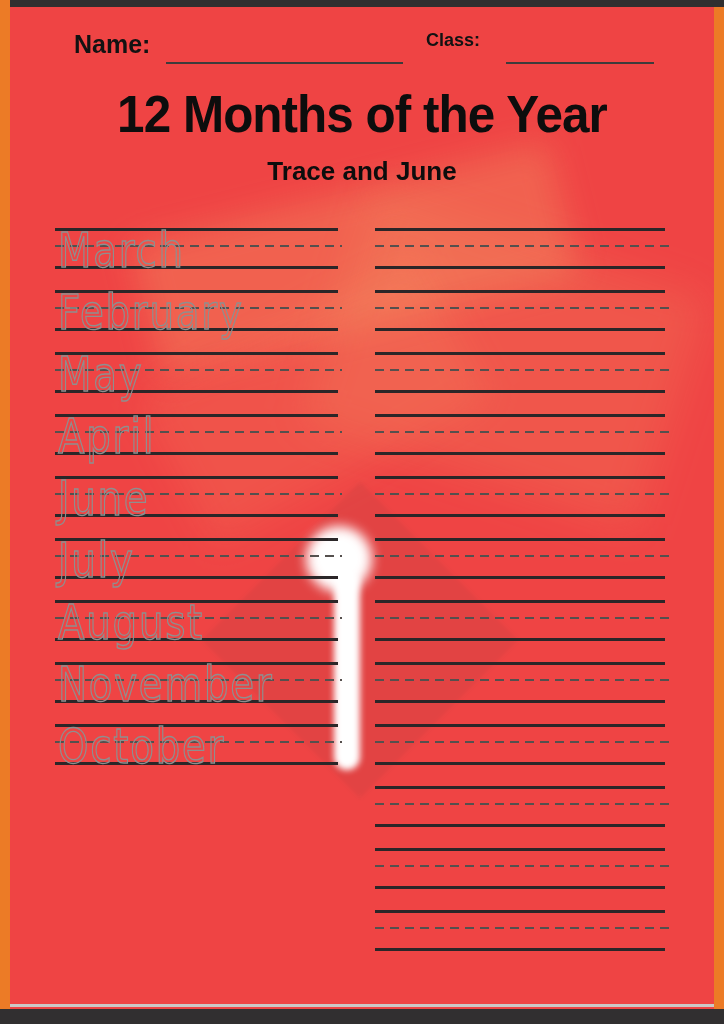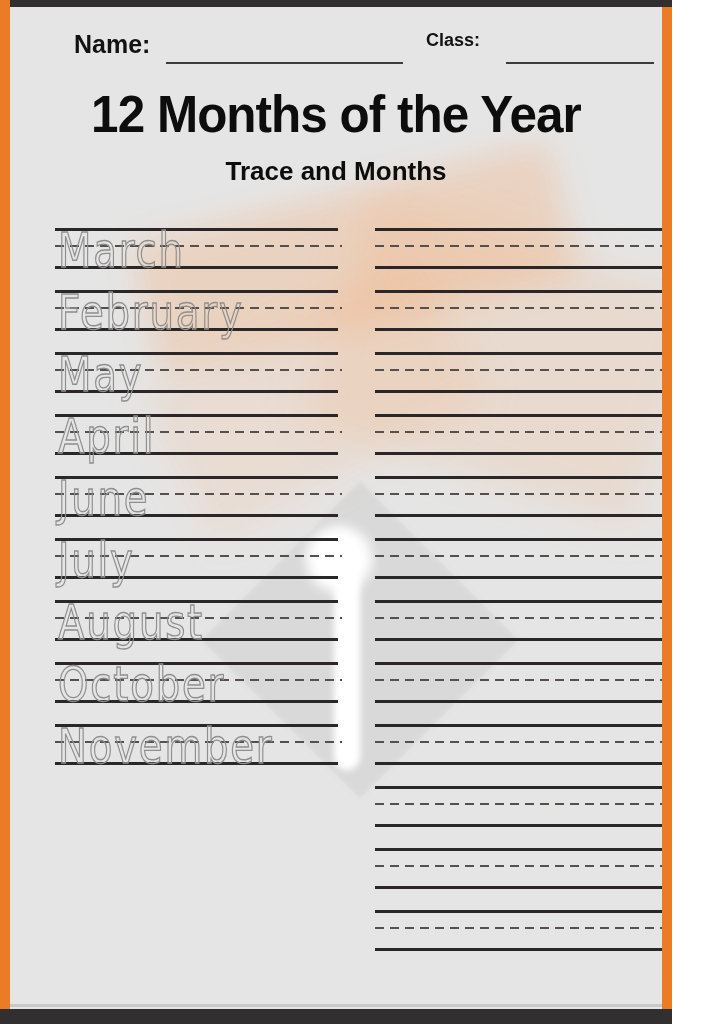--- a/index.html
+++ b/index.html
@@ -1,22 +1,22 @@
 <!DOCTYPE html>
 <html style="--accent-orange: #EC7B26; --bar-dark: #312F30; --line-solid: #2B2628; --line-dashed: #55504E; --trace-gray: #8F8F8F; --watermark-peach: #F6A66A; --watermark-gray: #EDEDED;"><head>
 <meta charset="utf-8">
 <style>
   * { box-sizing: border-box; margin: 0; padding: 0; }
   html, body { width: 724px; height: 1024px; }
   body { font-family: "Liberation Sans", sans-serif; background: #ffffff; }
 
   .page {
     position: relative;
-    width: 672px; height: 1024px;
-    background: #e5e5e5;
+    width: 724px; height: 1024px;
+    background: #ef4444;
     overflow: hidden;
   }
 
   
   .top-bar   { position: absolute; left: 0; top: 0; width: 100%; height: 7px;
                background: var(--bar-dark, #312F30); z-index: 5; }
   .border-left  { position: absolute; left: 0; top: 0; width: 10px; height: 1009px;
                background: var(--accent-orange, #EC7B26); z-index: 6; }
   .border-right { position: absolute; right: 0; top: 7px; width: 10px; height: 1005px;
                background: var(--accent-orange, #EC7B26); z-index: 6; }
@@ -106,21 +106,21 @@
   <div class="border-right"></div>
   <div class="bottom-line"></div>
   <div class="bottom-bar"></div>
 
   <span class="hdr name-label">Name:</span>
   <div class="fill-line name-line"></div>
   <span class="hdr class-label">Class:</span>
   <div class="fill-line class-line"></div>
 
   <div class="title">12 Months of the Year</div>
-  <div class="subtitle">Trace and Months</div>
+  <div class="subtitle">Trace and June</div>
 
   <div class="col col-left">
       <div class="row">
         <div class="ln top"></div>
         <div class="ln mid"></div>
         <div class="ln bot"></div>
         <span class="trace-word">March</span>
       </div>
       <div class="row">
         <div class="ln top"></div>
@@ -155,27 +155,27 @@
       <div class="row">
         <div class="ln top"></div>
         <div class="ln mid"></div>
         <div class="ln bot"></div>
         <span class="trace-word">August</span>
       </div>
       <div class="row">
         <div class="ln top"></div>
         <div class="ln mid"></div>
         <div class="ln bot"></div>
+        <span class="trace-word">November</span>
+      </div>
+      <div class="row">
+        <div class="ln top"></div>
+        <div class="ln mid"></div>
+        <div class="ln bot"></div>
         <span class="trace-word">October</span>
-      </div>
-      <div class="row">
-        <div class="ln top"></div>
-        <div class="ln mid"></div>
-        <div class="ln bot"></div>
-        <span class="trace-word">November</span>
       </div>
     </div>
   <div class="col col-right">
       <div class="row">
         <div class="ln top"></div>
         <div class="ln mid"></div>
         <div class="ln bot"></div>
       </div>
       <div class="row">
         <div class="ln top"></div>

